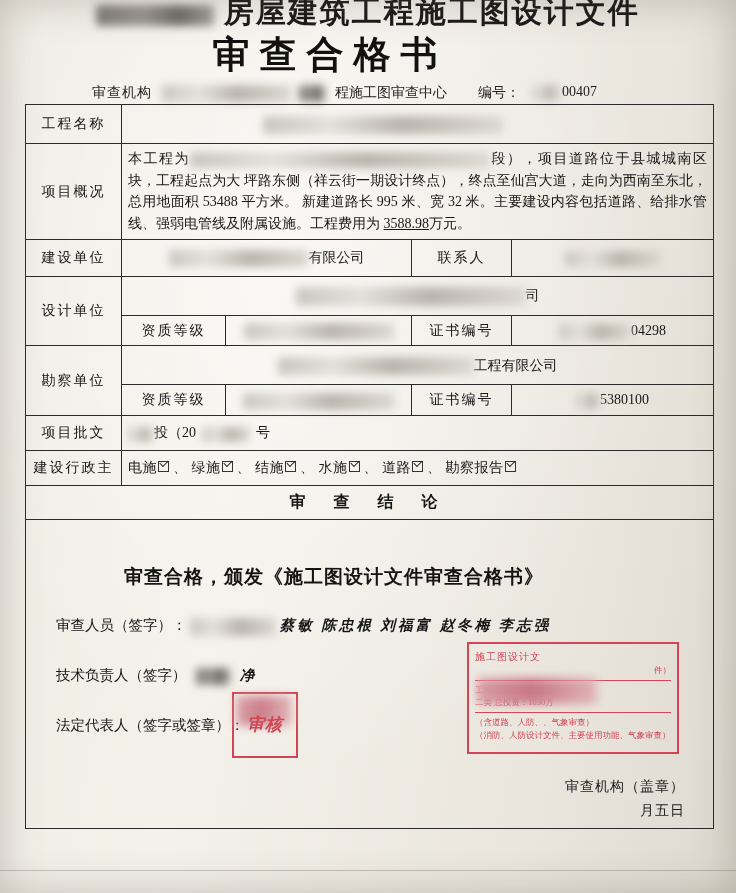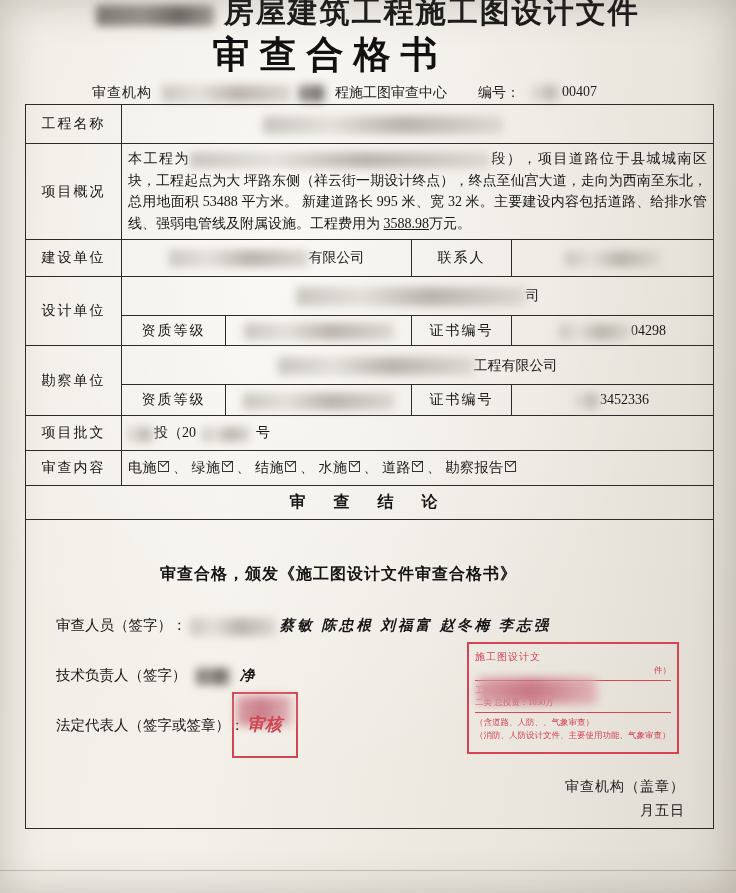--- a/index.html
+++ b/index.html
@@ -124,25 +124,24 @@
   }
   .concl-inner {
     position: relative;
     height: 300px;
     width: 100%;
   }
   .concl-title {
     position: absolute;
     top: 38px;
     left: 92px;
-    font-size: 16px;
+    font-size: 19px;
     font-weight: bold;
     letter-spacing: 1px;
     color: #141414;
-    margin-left: 36px;
   }
   .sig-row {
     position: absolute;
     left: 24px;
     font-size: 14.5px;
     color: #161616;
     white-space: nowrap;
   }
   .sig-row.r1 { top: 90px; }
   .sig-row.r2 { top: 140px; }
@@ -357,33 +356,33 @@
           <span class="blur" style="width:196px;height:18px;"></span><span>工程有限公司</span>
         </td>
       </tr>
       <tr>
         <td class="lab">资质等级</td>
         <td class="center">
           <span class="blur" style="width:152px;height:17px;"></span>
         </td>
         <td class="lab">证书编号</td>
         <td class="center">
-          <span class="blur" style="width:24px;height:16px;"></span><span>3452336</span>
+          <span class="blur" style="width:24px;height:16px;"></span><span>5380100</span>
         </td>
       </tr>
 
       <tr>
         <td class="lab">项目批文</td>
         <td colspan="4" class="cell-pad" style="height:26px;">
           <span class="blur" style="width:26px;height:15px;"></span><span>投（20</span><span class="blur" style="width:48px;height:15px;margin:0 6px;"></span><span>号</span>
         </td>
       </tr>
 
       <tr>
-        <td class="lab">审查内容</td>
+        <td class="lab">建设行政主</td>
         <td colspan="4" class="cell-pad cklist" style="height:26px;">
           <span>电施</span><span class="checkbox"></span>、
           <span>绿施</span><span class="checkbox"></span>、
           <span>结施</span><span class="checkbox"></span>、
           <span>水施</span><span class="checkbox"></span>、
           <span>道路</span><span class="checkbox"></span>、
           <span>勘察报告</span><span class="checkbox"></span>
         </td>
       </tr>
 

